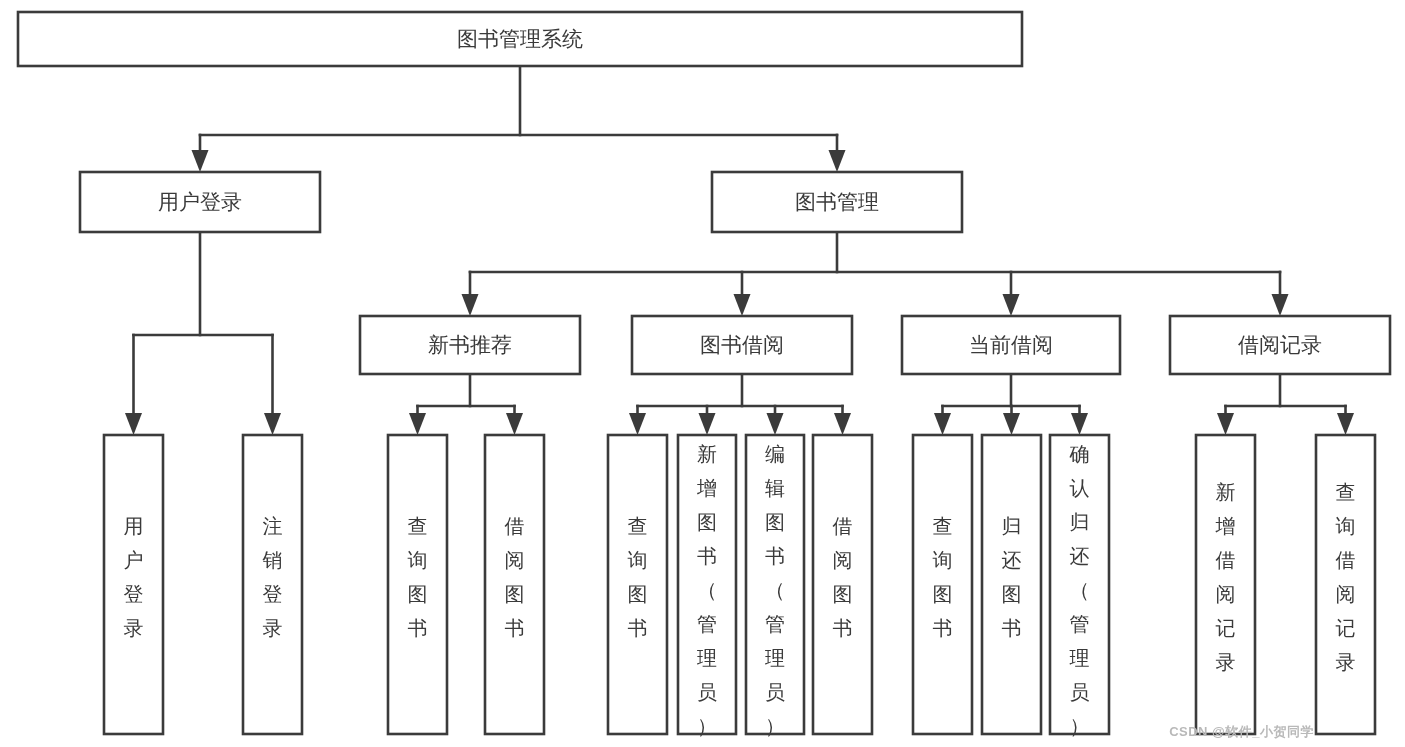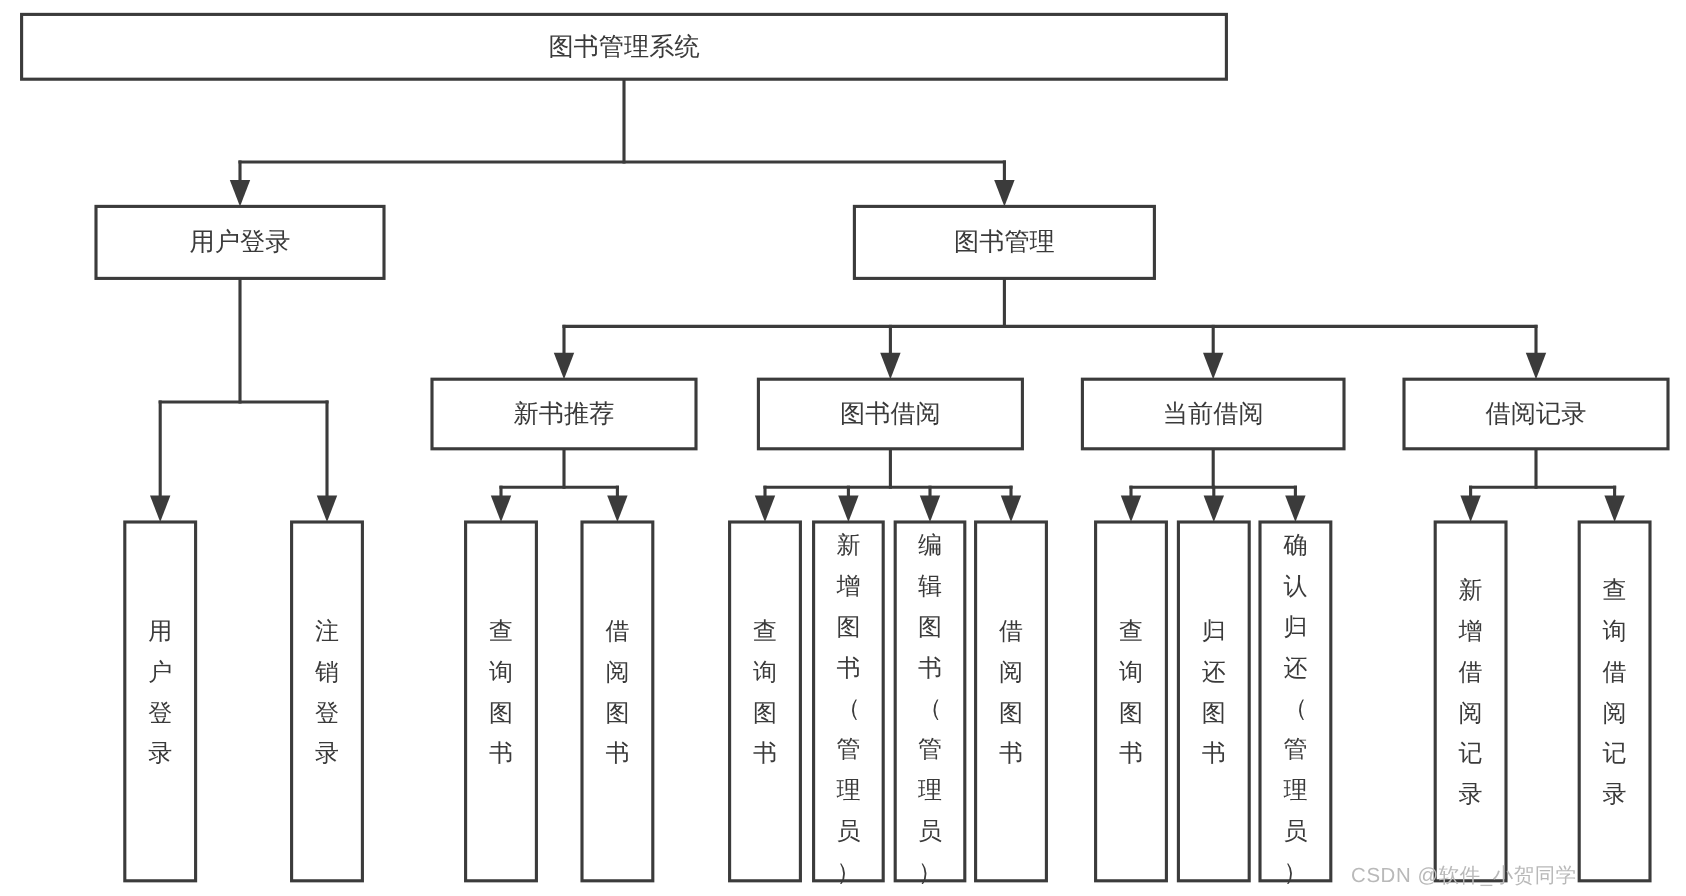--- a/index.html
+++ b/index.html
@@ -55,25 +55,26 @@
   .node-label.vertical-label {
     font-size: 20px;
     text-anchor: middle;
     dominant-baseline: hanging;
   }
   .watermark-text {
     position: absolute;
     right: 8px;
     bottom: 6px;
     font-family: "Liberation Sans", "DejaVu Sans", sans-serif;
-    font-size: 17px;
+    font-size: 13px;
     color: #b9b9b9;
     letter-spacing: 0.5px;
     user-select: none;
     pointer-events: none;
+    font-weight: bold;
   }
 </style>
 </head>
 <body>
 
 <div id="diagram-root">
   <svg id="tree-svg" viewBox="0 0 1405 747">
     <g id="edges-layer">
         <g>
           <line class="connector-line" x1="520" y1="66" x2="520" y2="135"></line>

